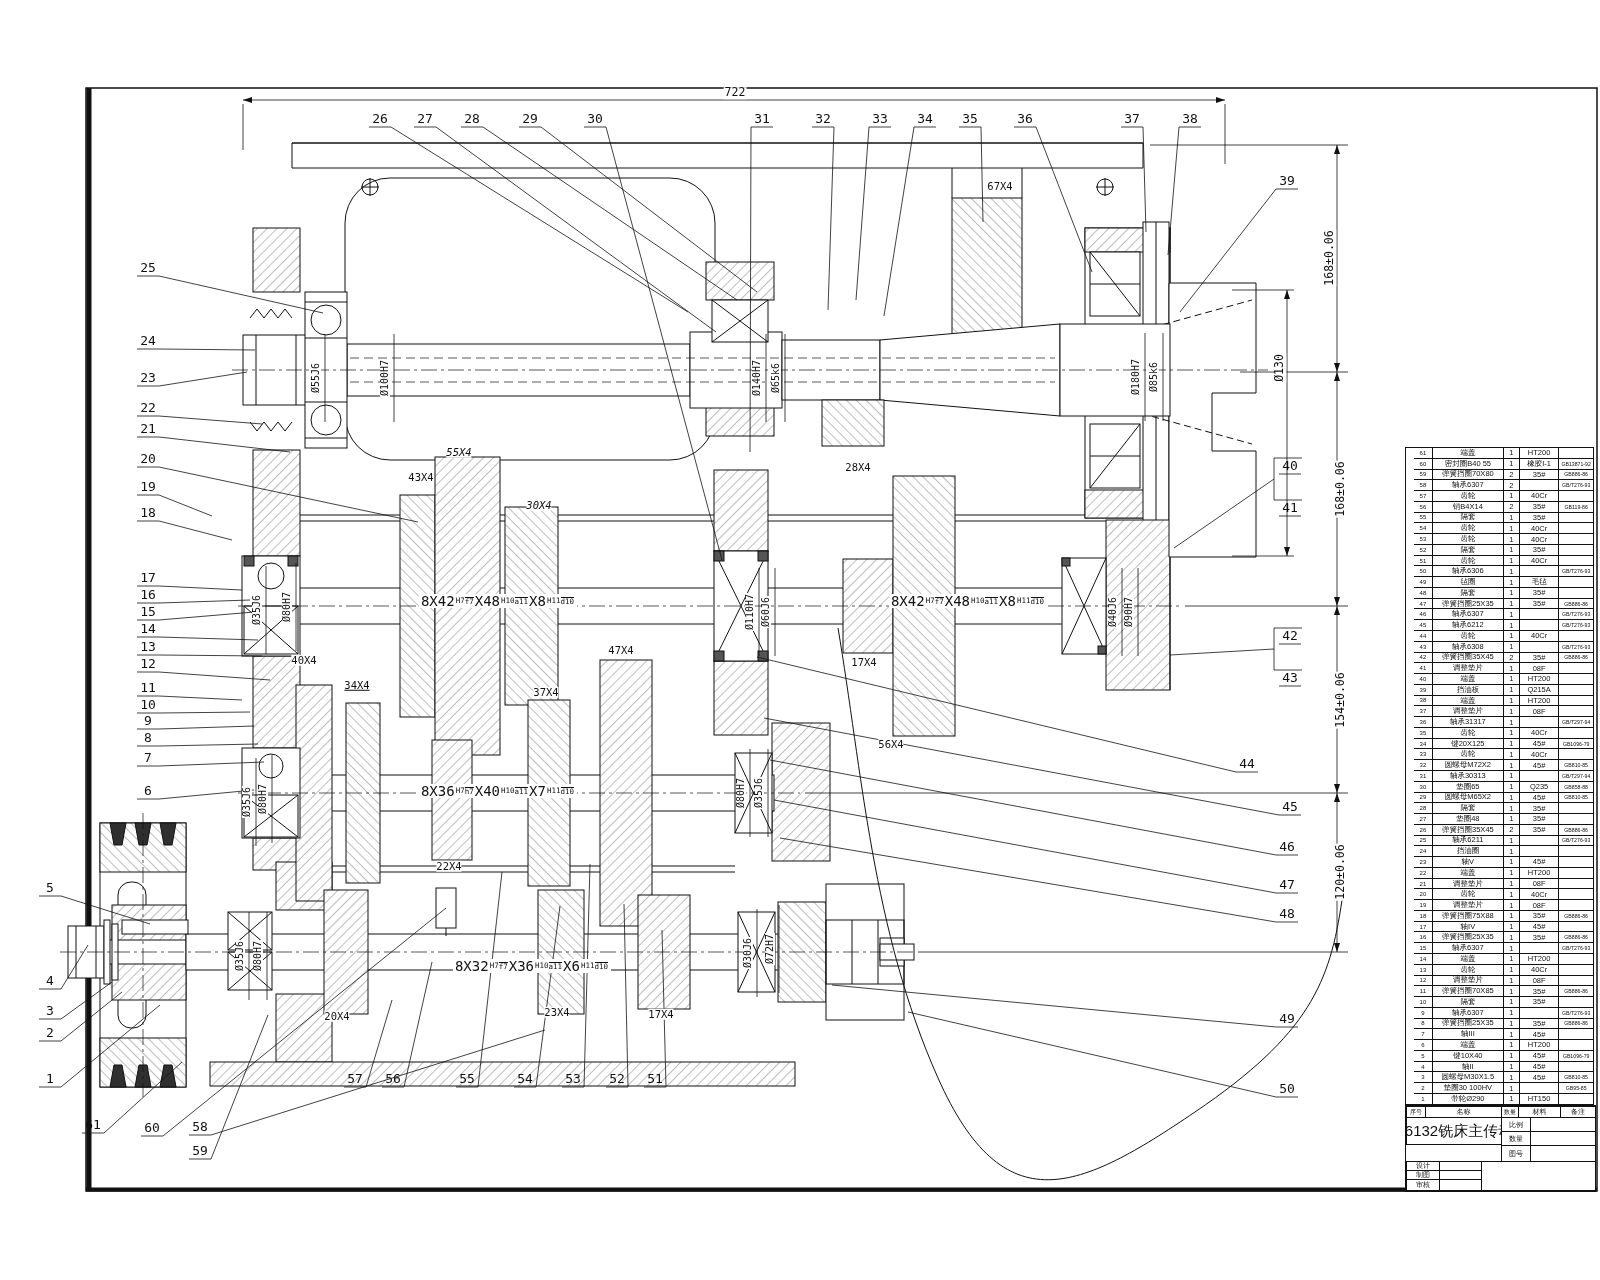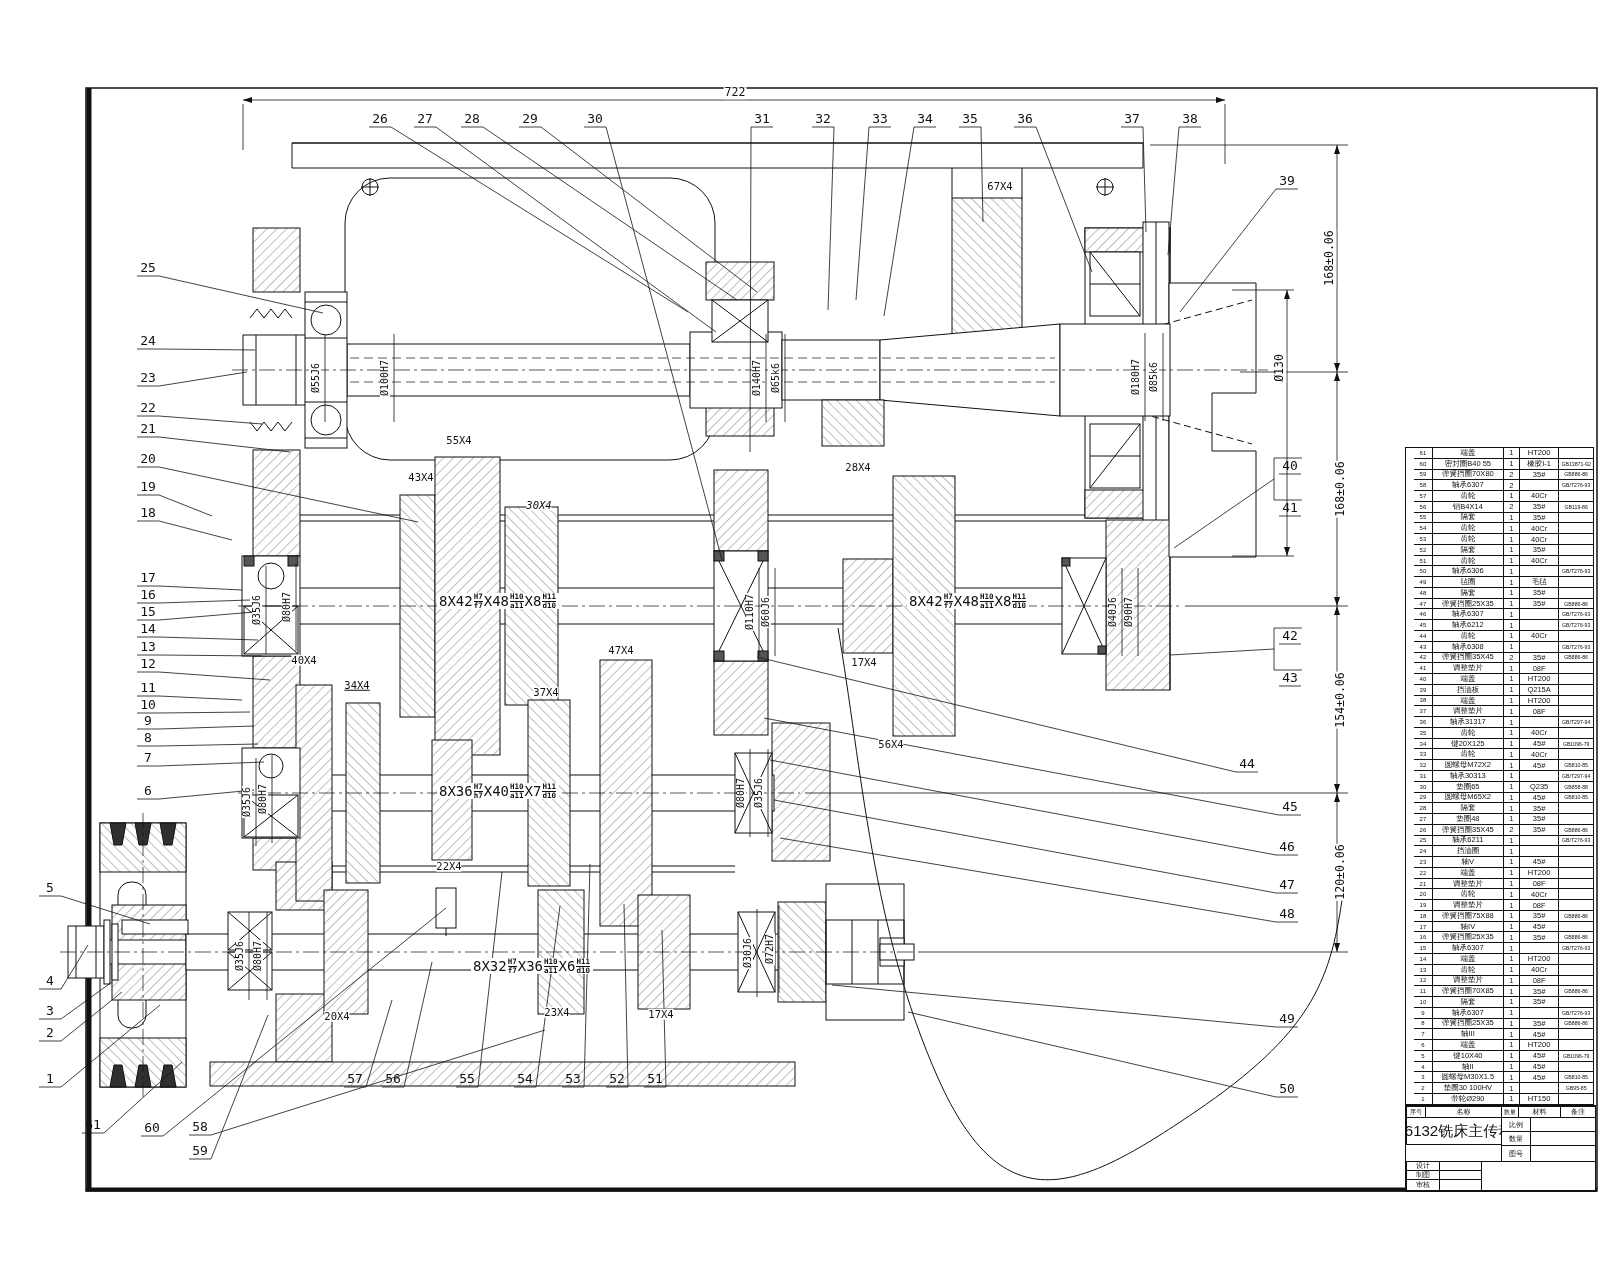--- a/index.html
+++ b/index.html
@@ -10,21 +10,21 @@
   .lab{position:absolute;transform:translate(-50%,-50%);font:13px "DejaVu Sans Mono",monospace;
        color:#111;line-height:1;white-space:nowrap;}
   .rot{transform:translate(-50%,-50%) rotate(-90deg);}
   .dia{font-size:10px;background:#fff;padding:0 1px;}
   .gl{font-size:10.5px;background:#fff;}
   .dim{font-size:11.5px;background:#fff;padding:0 1px;}
   .co{font-size:13px;}
   .spl{position:absolute;transform:translate(-50%,-50%);display:flex;align-items:center;
        background:#fff;padding:0 2px;color:#111;}
   .sp-t{font-size:14px;line-height:14px;}
-  .sp-f{display:flex;flex-direction:column;font-size:7.5px;line-height:7.5px;text-align:left;margin:0 1px;font-weight:bold;}
+  .sp-f{display:flex;flex-direction:row;font-size:7.5px;line-height:7.5px;text-align:left;margin:0 1px;}
   .sp-f .fb{border-top:0.5px solid #111;}
   
   #parts-table{position:absolute;left:1405px;top:447px;width:189px;height:658px;
       border:1.3px solid #111;display:flex;flex-direction:column;box-sizing:border-box;background:#fff;padding-left:8px;}
   .prow{flex:1;display:flex;border-bottom:0.6px solid #111;box-sizing:border-box;min-height:0;}
   .prow:last-child{border-bottom:none;}
   .pcell{border-right:0.6px solid #111;box-sizing:border-box;overflow:hidden;display:flex;
       align-items:center;justify-content:center;font-family:"Liberation Sans",sans-serif;
       color:#111;white-space:nowrap;}
   .c0{width:20px;font-size:6px;}
@@ -453,21 +453,21 @@
       <div class="lab rot dia" style="left: 247px; top: 802px;">Ø35J6</div>
       <div class="lab rot dia" style="left: 263px; top: 799px;">Ø80H7</div>
       <div class="lab rot dia" style="left: 741px; top: 793px;">Ø80H7</div>
       <div class="lab rot dia" style="left: 759px; top: 793px;">Ø35J6</div>
       <div class="lab rot dia" style="left: 240px; top: 956px;">Ø35J6</div>
       <div class="lab rot dia" style="left: 258px; top: 956px;">Ø80H7</div>
       <div class="lab rot dia" style="left: 748px; top: 953px;">Ø30J6</div>
       <div class="lab rot dia" style="left: 770px; top: 949px;">Ø72H7</div>
       <div class="lab gl" style="left: 1000px; top: 186px;">67X4</div>
       <div class="lab gl" style="left: 858px; top: 467px;">28X4</div>
-      <div class="lab gl" style="left: 459px; top: 440px;">55X4</div>
+      <div class="lab gl" style="left: 459px; top: 452px; font-style: italic;">55X4</div>
       <div class="lab gl" style="left: 421px; top: 477px;">43X4</div>
       <div class="lab gl" style="left: 539px; top: 505px; font-style: italic;">30X4</div>
       <div class="lab gl" style="left: 304px; top: 660px;">40X4</div>
       <div class="lab gl" style="left: 357px; top: 685px; text-decoration: underline;">34X4</div>
       <div class="lab gl" style="left: 621px; top: 650px;">47X4</div>
       <div class="lab gl" style="left: 546px; top: 692px;">37X4</div>
       <div class="lab gl" style="left: 449px; top: 866px;">22X4</div>
       <div class="lab gl" style="left: 864px; top: 662px;">17X4</div>
       <div class="lab gl" style="left: 891px; top: 744px;">56X4</div>
       <div class="lab gl" style="left: 337px; top: 1016px;">20X4</div>

